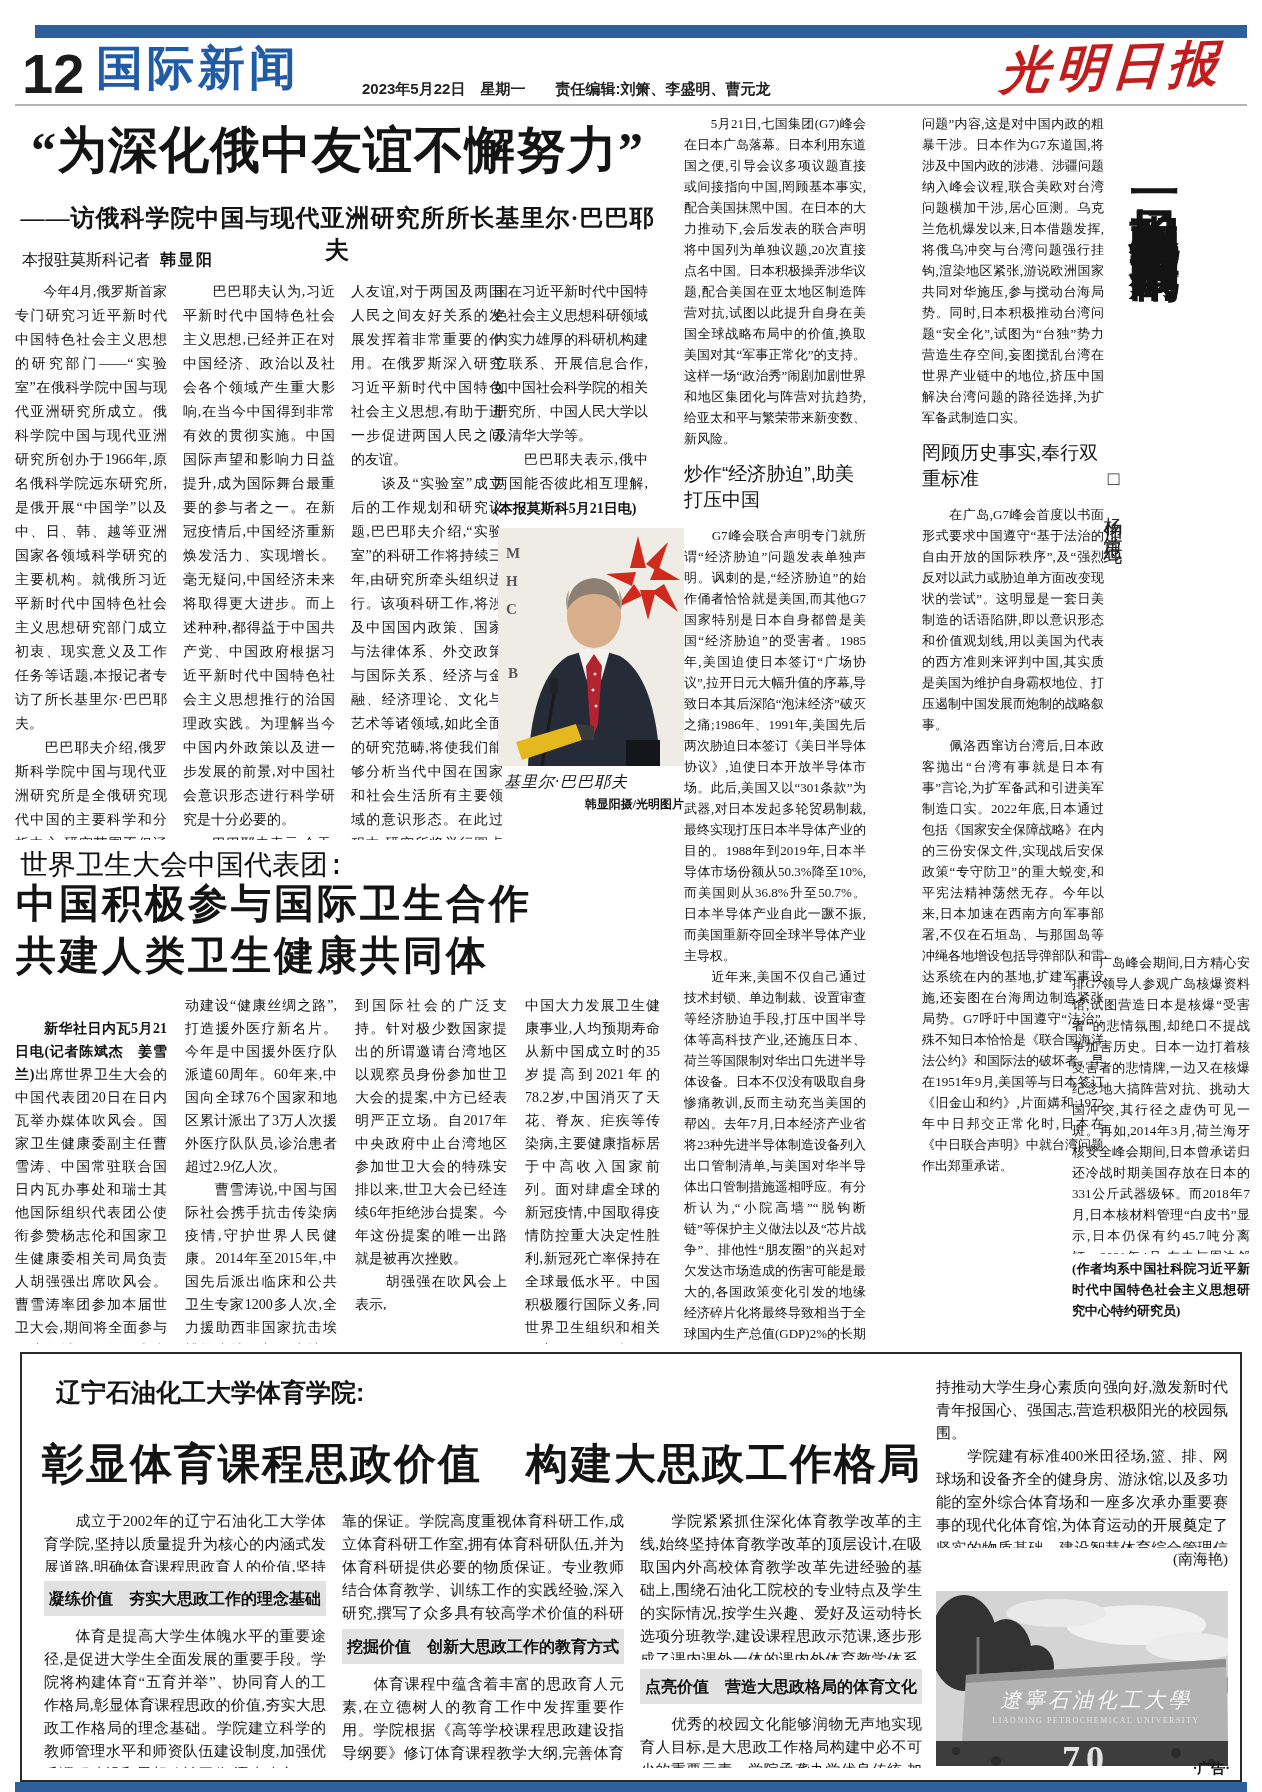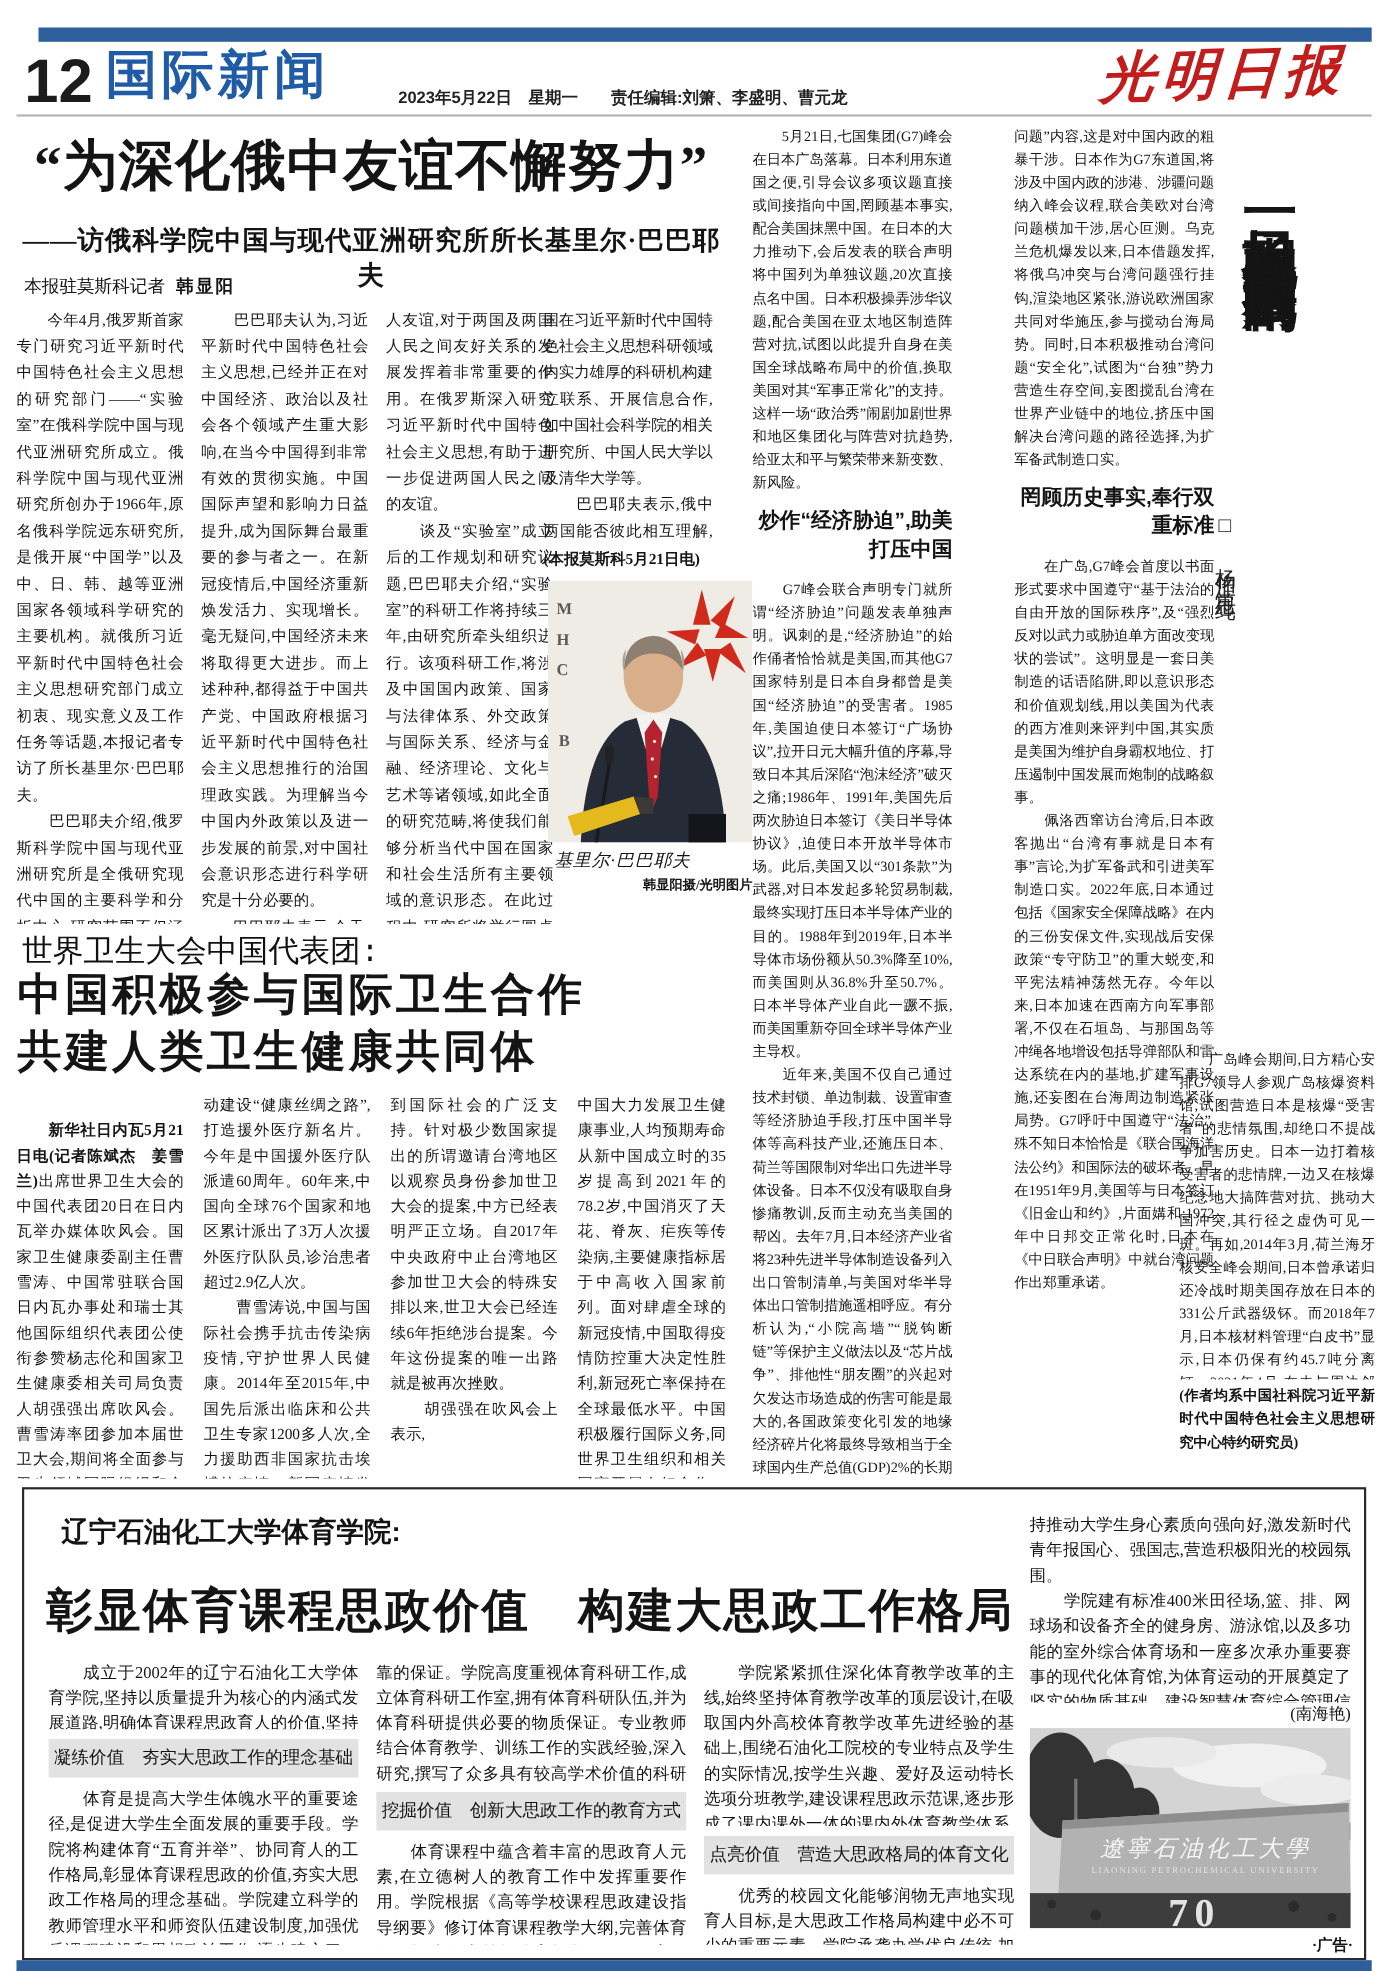--- a/index.html
+++ b/index.html
@@ -12,35 +12,35 @@
   .dateline{font-size:15px;color:#222;font-family:"Liberation Sans","DejaVu Sans",sans-serif;font-weight:bold;}
   .masthead{font-size:50px;font-weight:bold;color:#c21d1d;font-style:italic;transform:rotate(-2deg) skewX(-5deg);letter-spacing:6px;line-height:1;}
   .rule{background:#b5b5b5;}
   .main-hl{font-size:50px;font-weight:bold;text-align:center;line-height:1.2;letter-spacing:1px;}
   .deck{font-size:24px;text-align:center;font-weight:600;letter-spacing:1px;}
   .byline{font-size:16px;}
   .byline b{margin-left:10px;letter-spacing:2px;}
   .col{font-size:14px;line-height:24px;text-align:justify;overflow:hidden;white-space:pre-line;}
   .jpcol{font-size:13px;line-height:21px;text-align:justify;overflow:hidden;}
   .jp-p{white-space:pre-line;margin:0;}
-  .jp-sub{font-family:"Liberation Sans","DejaVu Sans",sans-serif;font-size:19px;font-weight:bold;line-height:26px;text-align:right;margin:12px 0;white-space:normal;}
+  .jp-sub{font-family:"Liberation Sans","DejaVu Sans",sans-serif;font-size:19px;font-weight:normal;line-height:26px;text-align:left;margin:12px 0;white-space:normal;}
   .vert-hl{writing-mode:vertical-rl;font-size:50px;font-weight:bold;letter-spacing:3px;line-height:1;}
   .vert-by{writing-mode:vertical-rl;font-size:19px;letter-spacing:4px;color:#222;}
   .foot-note{font-size:13px;line-height:21px;font-weight:bold;text-align:justify;overflow:hidden;}
   .ph-caption{font-size:16px;font-style:italic;letter-spacing:1px;}
   .ph-credit{font-size:12px;font-weight:bold;text-align:right;}
   .date-tail{font-size:14px;font-weight:bold;}
   .hk{font-family:Liberation Mono, monospace;font-size:28px;color:#111;}
   .h-hl{font-size:40px;font-weight:bold;letter-spacing:3px;line-height:1;}
   .adbox{border:2px solid #2a2a2a;background:#fff;}
   .ad-kicker{font-family:"Liberation Sans","DejaVu Sans",sans-serif;font-size:25px;font-weight:bold;}
   .ad-hl{font-size:42px;font-weight:bold;text-align:center;letter-spacing:2px;}
   .adcol{font-size:15px;line-height:23px;text-align:justify;overflow:hidden;}
   .ad-t{white-space:pre-line;overflow:hidden;}
-  .ad-sub{background:#e2e2e2;font-family:"Liberation Sans","DejaVu Sans",sans-serif;font-size:16px;font-weight:normal;text-align:center;padding:6px 2px;margin:9px 0;}
+  .ad-sub{background:#e2e2e2;font-family:"Liberation Sans","DejaVu Sans",sans-serif;font-size:16px;font-weight:bold;text-align:center;padding:6px 2px;margin:9px 0;}
   .ad-credit{text-align:right;font-size:15px;}
   .admark{font-size:14px;font-weight:bold;text-align:right;}
   svg text{font-family:"Liberation Serif","DejaVu Serif",serif;}
 </style>
 </head>
 <body>
 
 <div id="page">
 
   <div class="abs bar" style="left:35px;top:25px;width:1212px;height:13px;"></div>
@@ -155,21 +155,21 @@
   </div>
   <div class="abs adcol" style="left:640px;top:1510px;width:282px;height:258px;">
     <div class="ad-t" style="height:150px;">　　学院紧紧抓住深化体育教学改革的主线,始终坚持体育教学改革的顶层设计,在吸取国内外高校体育教学改革先进经验的基础上,围绕石油化工院校的专业特点及学生的实际情况,按学生兴趣、爱好及运动特长选项分班教学,建设课程思政示范课,逐步形成了课内课外一体的课内外体育教学体系,构建多层次、多门类的体育教学网络,将大思政教育贯穿体育教学全过程。学院制定《“校园健康跑”实施方案》,详细规定“校园健康跑”的相关要求,将此项活动作为大学生体质测试成绩评价内容之一,设置雷锋雕像、王进喜雕像等标志性校园文化景观为打卡点,带动全校学生群众性体育运动蓬勃开展,群众性体育活动面貌一新,增强学生爱校、荣校、兴校的责任感。</div>
     <div class="ad-sub">点亮价值　营造大思政格局的体育文化</div>
     <div class="ad-t">　　优秀的校园文化能够润物无声地实现育人目标,是大思政工作格局构建中必不可少的重要元素。学院承袭办学优良传统,加强落实大思政工作格局的体育文化建设,坚</div>
   </div>
   <div class="abs adcol" style="left:936px;top:1376px;width:292px;height:390px;">
     <div class="ad-t" style="height:172px;">持推动大学生身心素质向强向好,激发新时代青年报国心、强国志,营造积极阳光的校园氛围。
 　　学院建有标准400米田径场,篮、排、网球场和设备齐全的健身房、游泳馆,以及多功能的室外综合体育场和一座多次承办重要赛事的现代化体育馆,为体育运动的开展奠定了坚实的物质基础。建设智慧体育综合管理信息化平台,有效利用体育教学、课外体育锻炼等模块实现学、练、赛、体质监测等信息化管理,通过教师、学生的资源数据共享,及时掌握学生课外体育锻炼动态,大大推进了体育教学课内外的有机融合。组织举办“绘多彩青春,塑强国体魄”素质拓展活动,灵活应用“立体心理健康教育模式”,推动课堂教学与户外心理拓展相结合,深入把握高等教育立德树人的内在要求,促进学生德智体美劳全面发展。</div>
     <div class="ad-credit">(南海艳)</div>
-    <div style="margin-top:0;">
+    <div style="margin-top:20px;">
       <svg width="292" height="182" viewBox="0 0 292 182">
         <rect x="0" y="0" width="292" height="182" fill="#d4d4d4"></rect>
         <ellipse cx="200" cy="34" rx="70" ry="20" fill="#f0f0f0"></ellipse>
         <ellipse cx="120" cy="22" rx="50" ry="14" fill="#e9e9e9"></ellipse>
         <ellipse cx="255" cy="56" rx="45" ry="14" fill="#ececec"></ellipse>
         <g fill="#333333">
           <ellipse cx="28" cy="52" rx="34" ry="48"></ellipse>
           <ellipse cx="70" cy="64" rx="26" ry="36"></ellipse>
           <ellipse cx="100" cy="76" rx="18" ry="22"></ellipse>
         </g>

